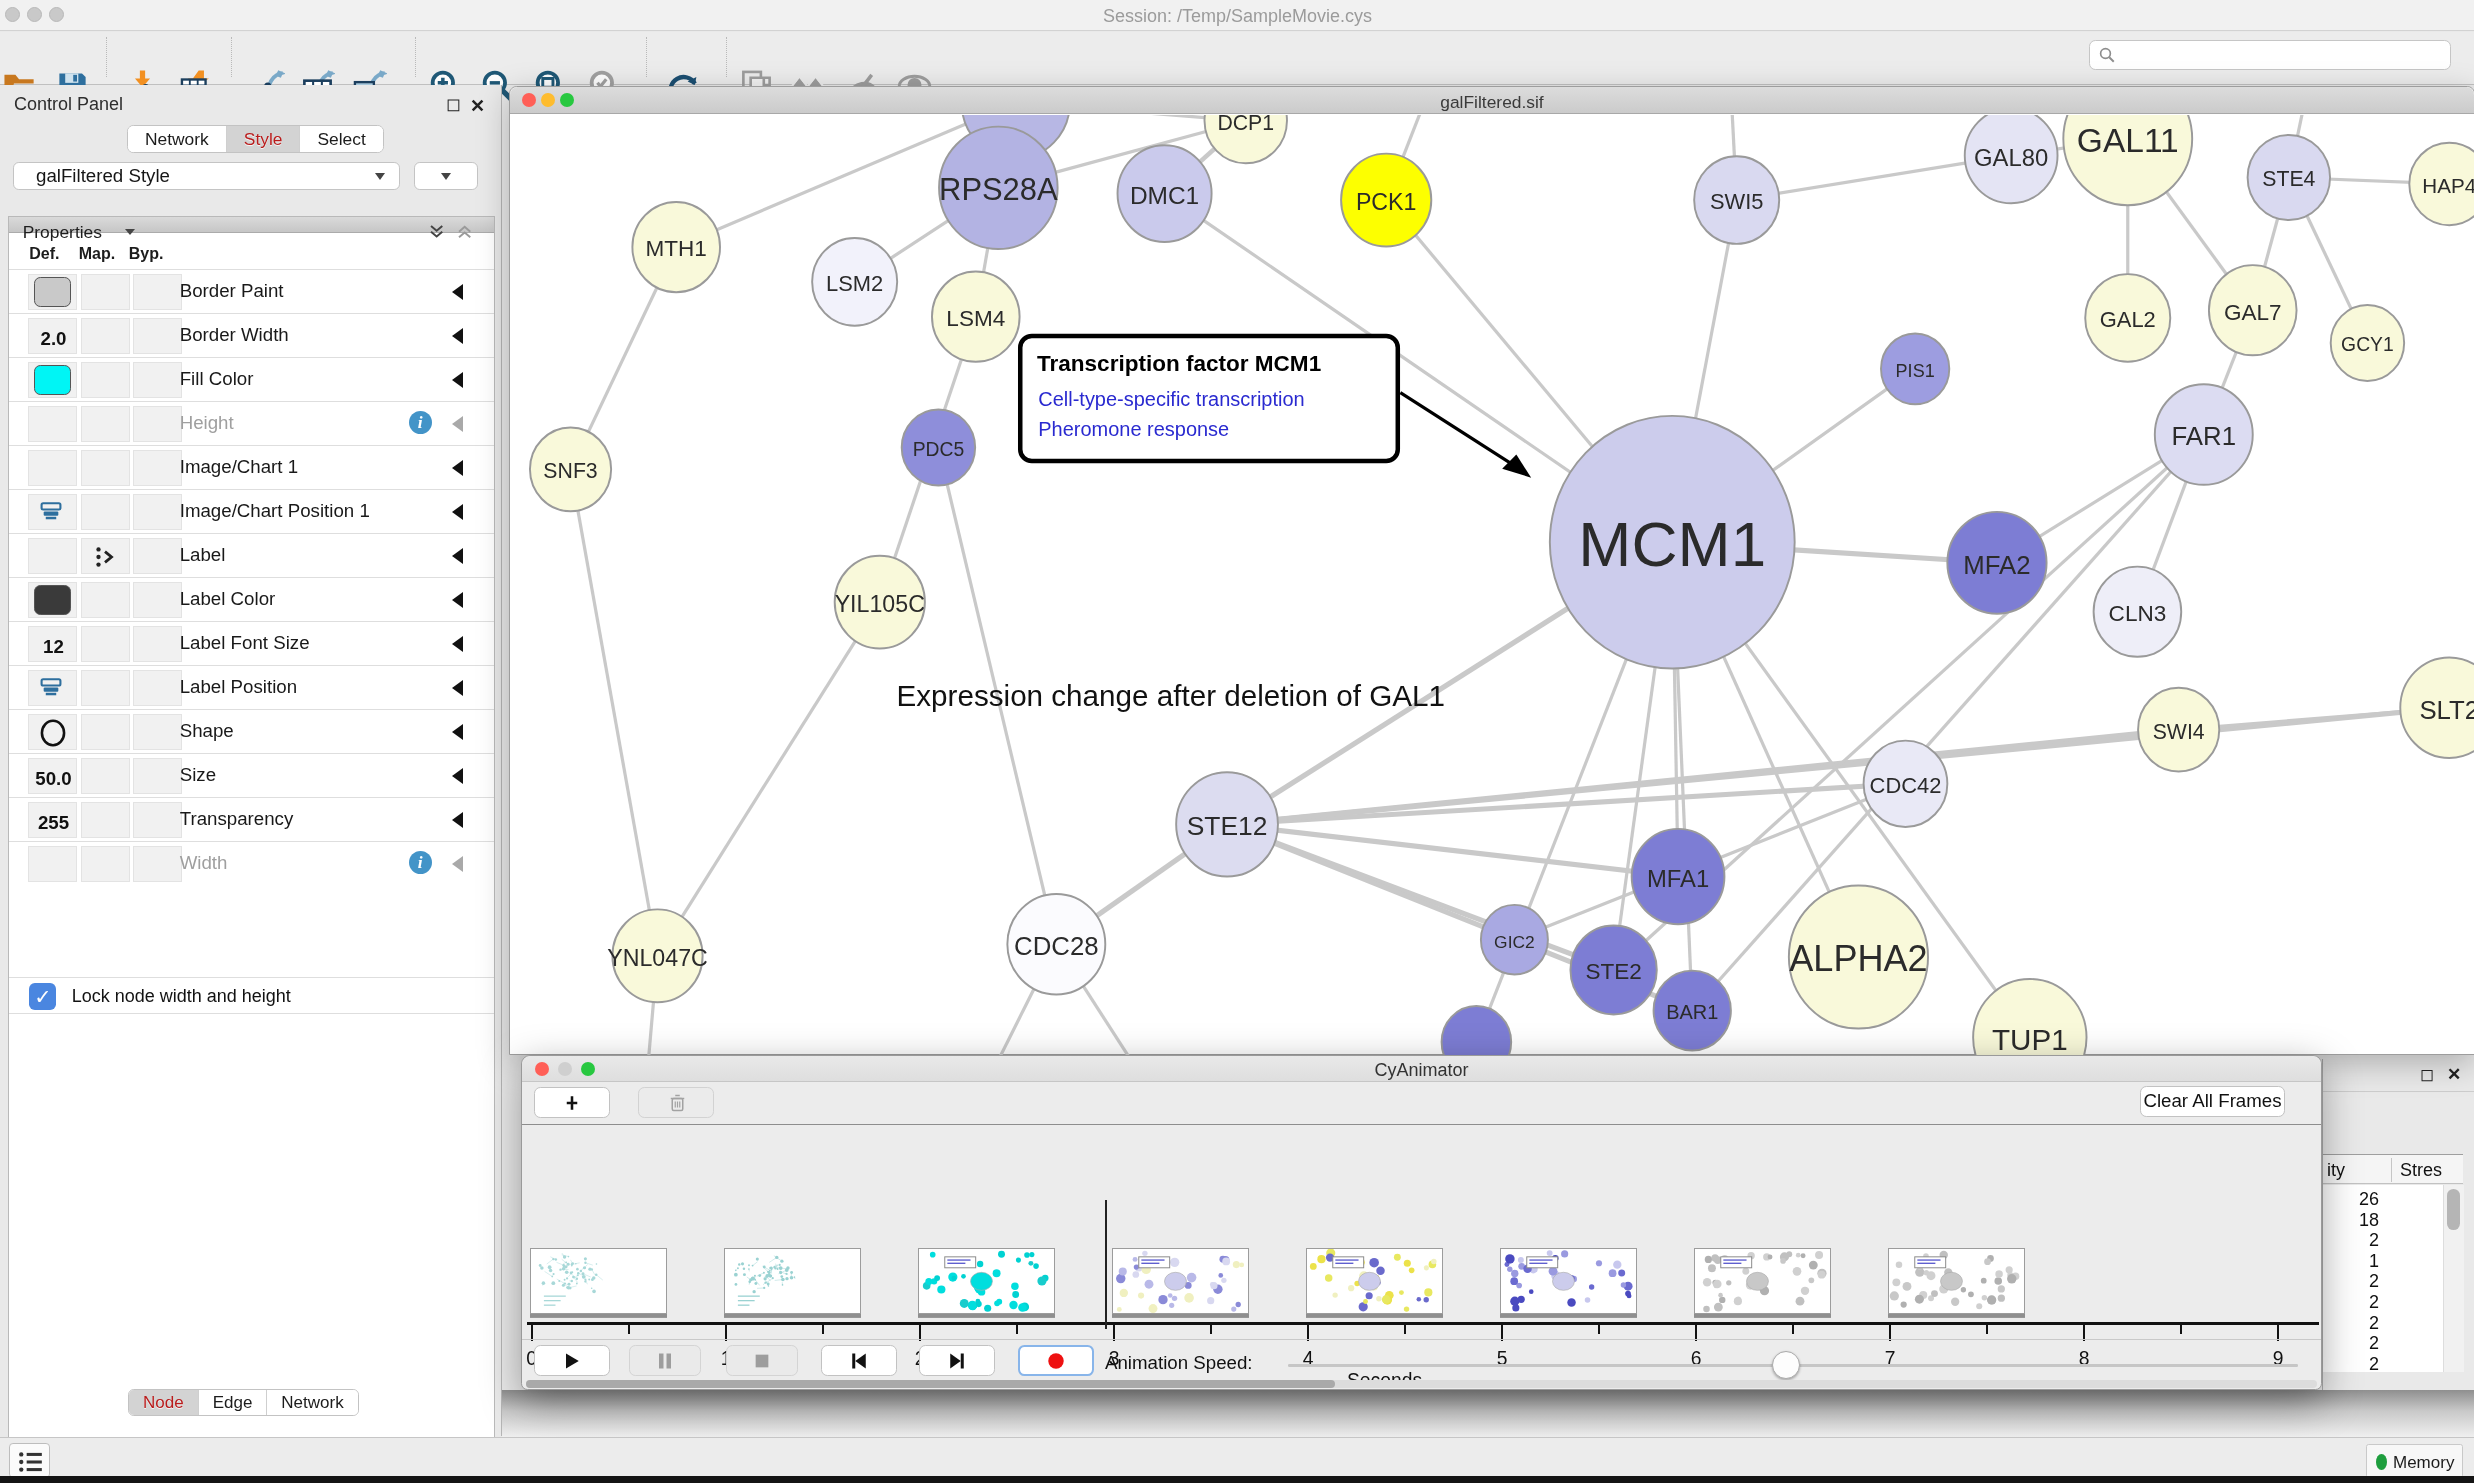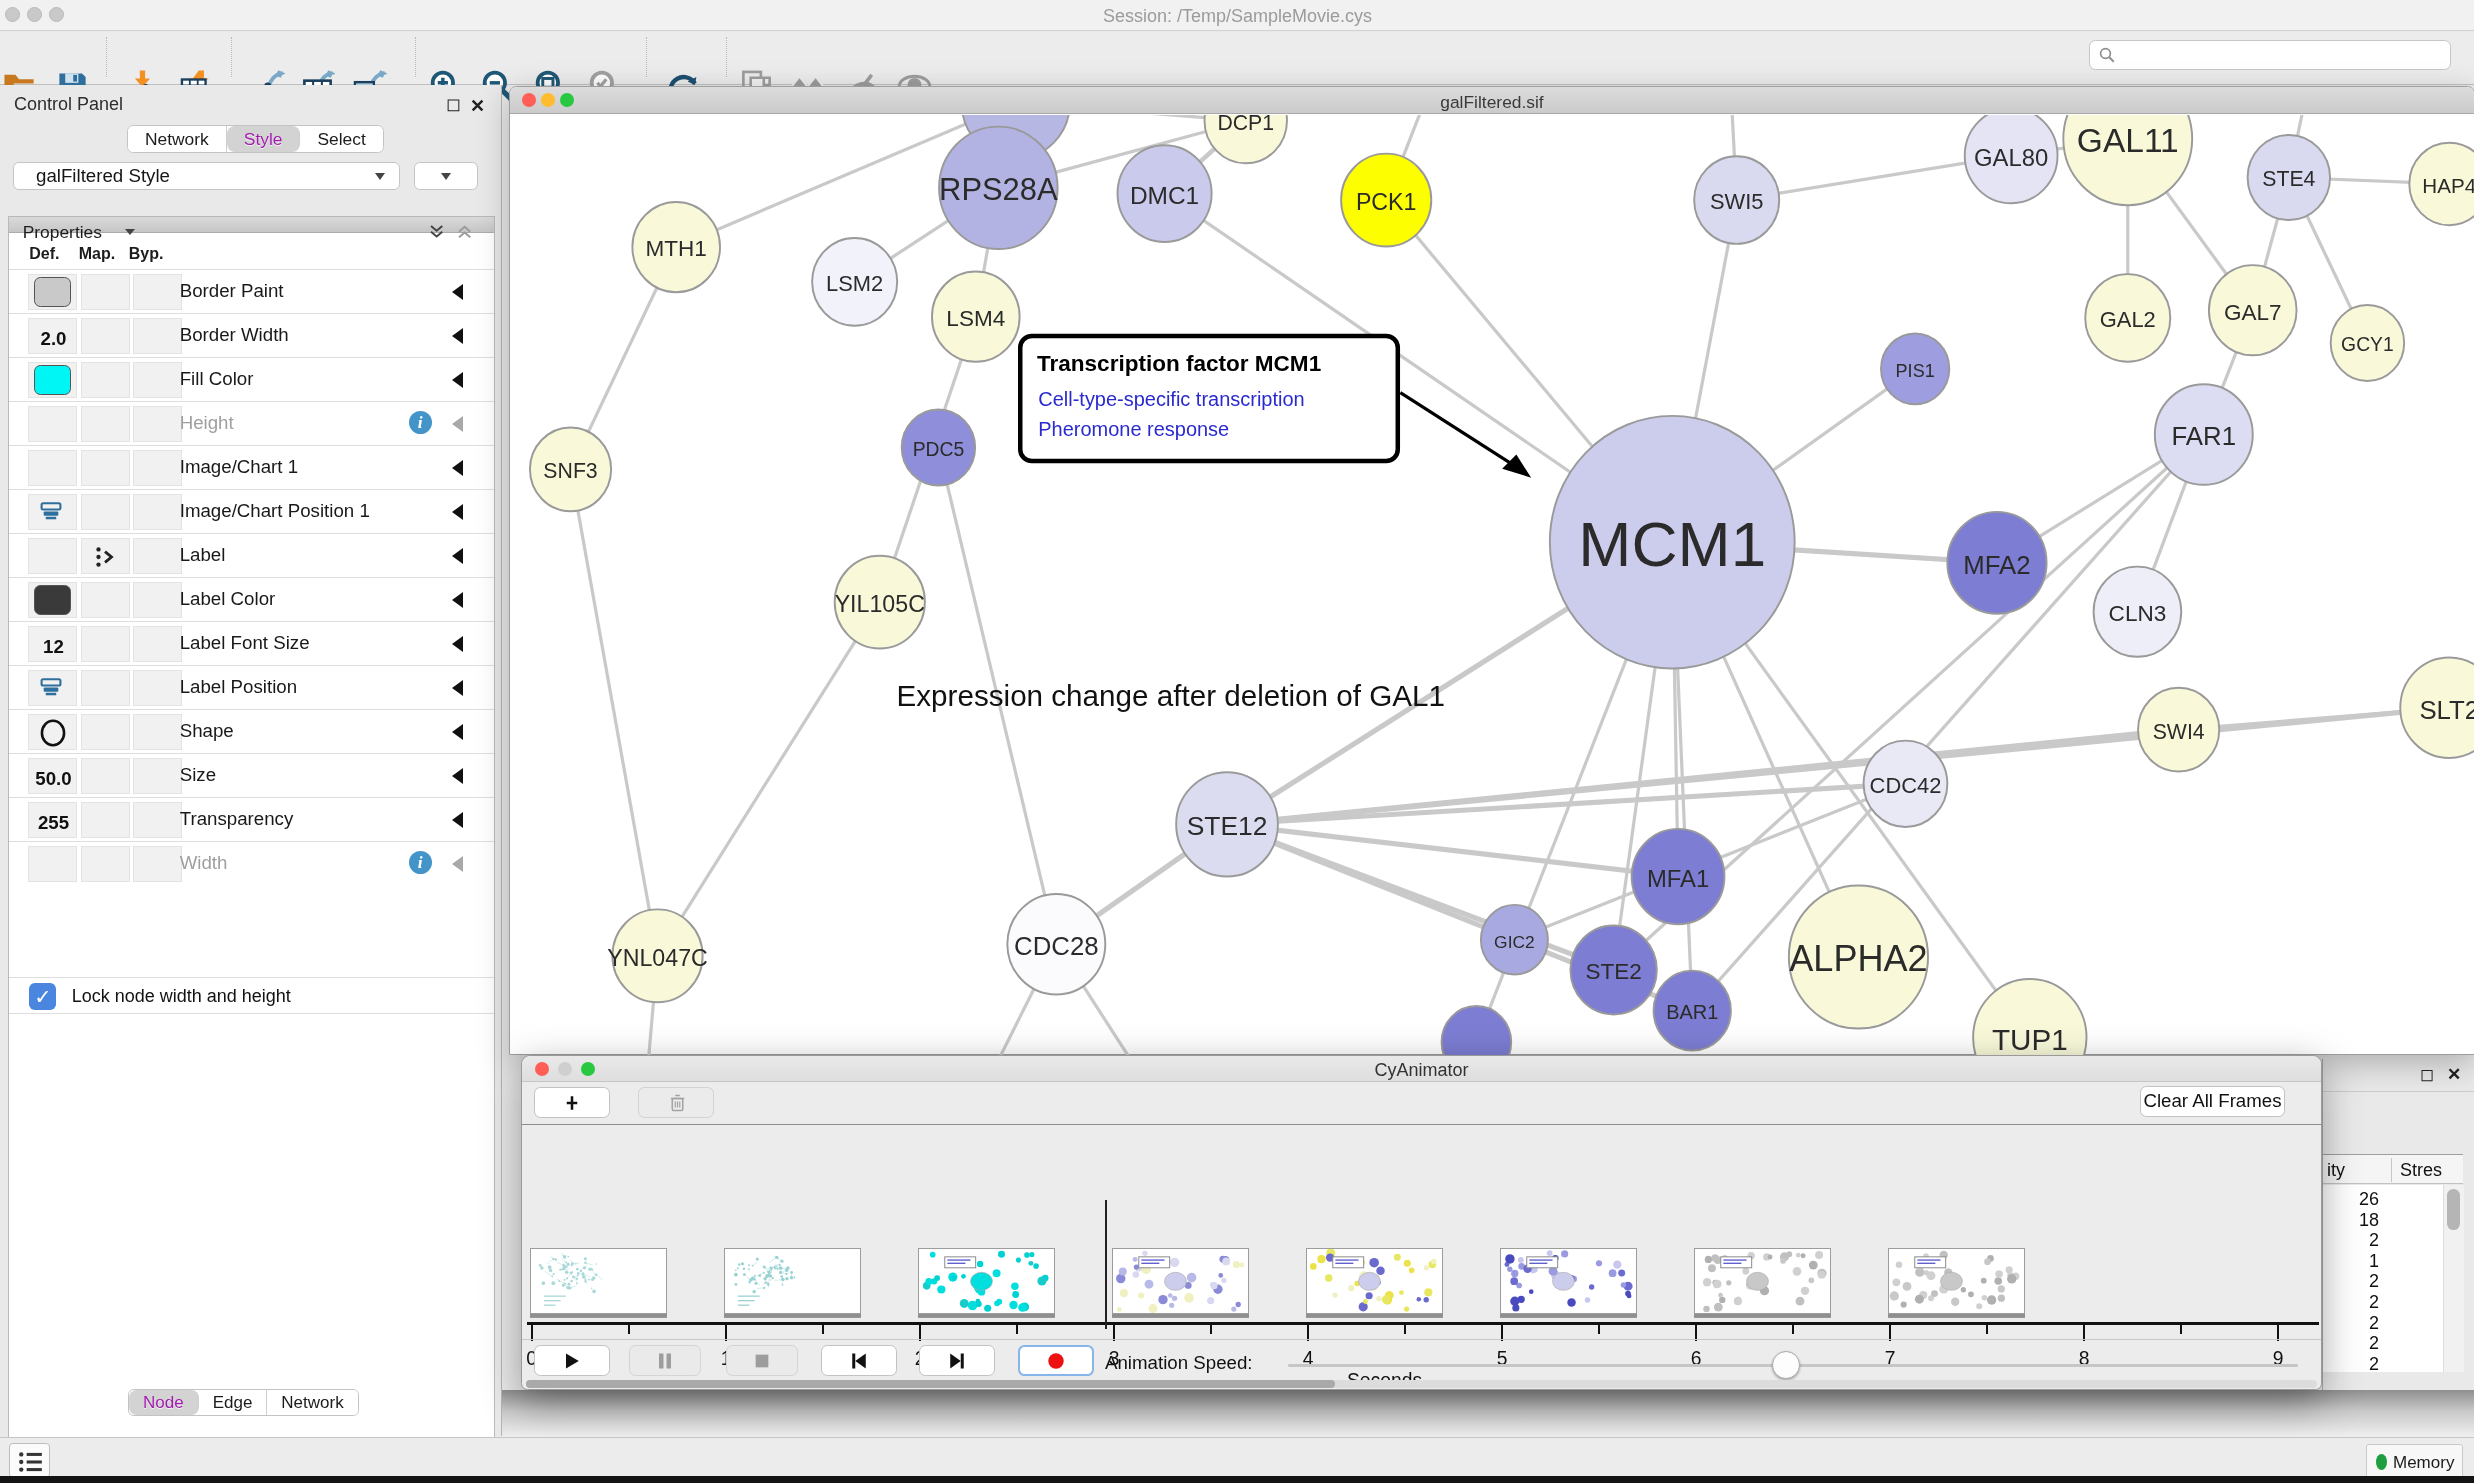--- a/index.html
+++ b/index.html
@@ -16,21 +16,21 @@
   .tbsep { position:absolute; top:5.2px; height:40px; width:0; border-left:1.3px dotted #b9b9b9; }
   #searchbox { position:absolute; left:2089px; top:7.7px; width:362px; height:30px; background:#fff; border:1.3px solid #c6c6c6; border-radius:6.4px; }
   #searchbox svg { position:absolute; left:7.7px; top:5.8px; width:18px; height:18px; }
   
   #cpanel { position:absolute; left:0; top:85px; width:502px; height:1351px; background:#e9e9e9; border-right:0.6px solid #b5b5b5; }
   #cpanel-title { position:absolute; left:14px; top:9px; font-size:18px; color:#2e2e2e; }
   .winbtn { position:absolute; top:10.3px; font-size:18px; color:#222; }
   .cp-tabs { position:absolute; left:127px; top:40px; height:28px; display:flex; border:0.6px solid #c3c3c3; border-radius:6.4px; overflow:hidden; background:#fff; }
   .cp-tab { height:100%; padding:0 17px; display:flex; align-items:center; font-size:17.4px; color:#1c1c1c; background:#fff; border-right:0.6px solid #cfcfcf; }
   .cp-tab:last-child { border-right:none;text-align:right; }
-  .cp-tab.sel { background:#d3d3d3; color:#a21caf; text-shadow:0 0.6px 0 #f5f5f5;border-radius:8px; }
+  .cp-tab.sel { background:#d3d3d3; color:#b91c1c; text-shadow:0 0.6px 0 #f5f5f5; }
   #style-select { position:absolute; left:13px; top:77px; width:387px; height:28px; background:#fff; border:1.3px solid #c4c4c4; border-radius:5.8px; font-size:18.7px; color:#161616; line-height:26px; padding-left:22px; }
   .dcaret { position:absolute; width:0; height:0; border-left:5.8px solid transparent; border-right:5.8px solid transparent; border-top:7.7px solid #444; }
   #style-combo { position:absolute; left:414px; top:77px; width:64px; height:28px; background:#fff; border:1.3px solid #c4c4c4; border-radius:5.8px; }
   #propsheet { position:absolute; left:7.7px; top:131px; width:487px; height:1230px; background:#fff; border:0.6px solid #b9b9b9; }
   #prophead { position:absolute; left:0; top:0; width:100%; height:16px; background:linear-gradient(#dadada,#c6c6c6); border-bottom:0.6px solid #ababab; }
   #prophead .t { position:absolute; left:14px; top:5.2px; font-size:17.4px; color:#1d1d1d; }
   #colhead { position:absolute; left:0; top:28px; width:100%; height:23px; background:#fff; font-weight:bold; font-size:16px; color:#1c1c1c; }
   #rows { position:absolute; left:0; top:52px; width:100%; }
   .prow { position:relative; width:100%; height:44px; border-top:0.6px solid #dedede; }
   .cell { position:absolute; top:3.9px; width:49px; height:36px; background:#f1f1f1; border:0.6px solid #e3e3e3; }

